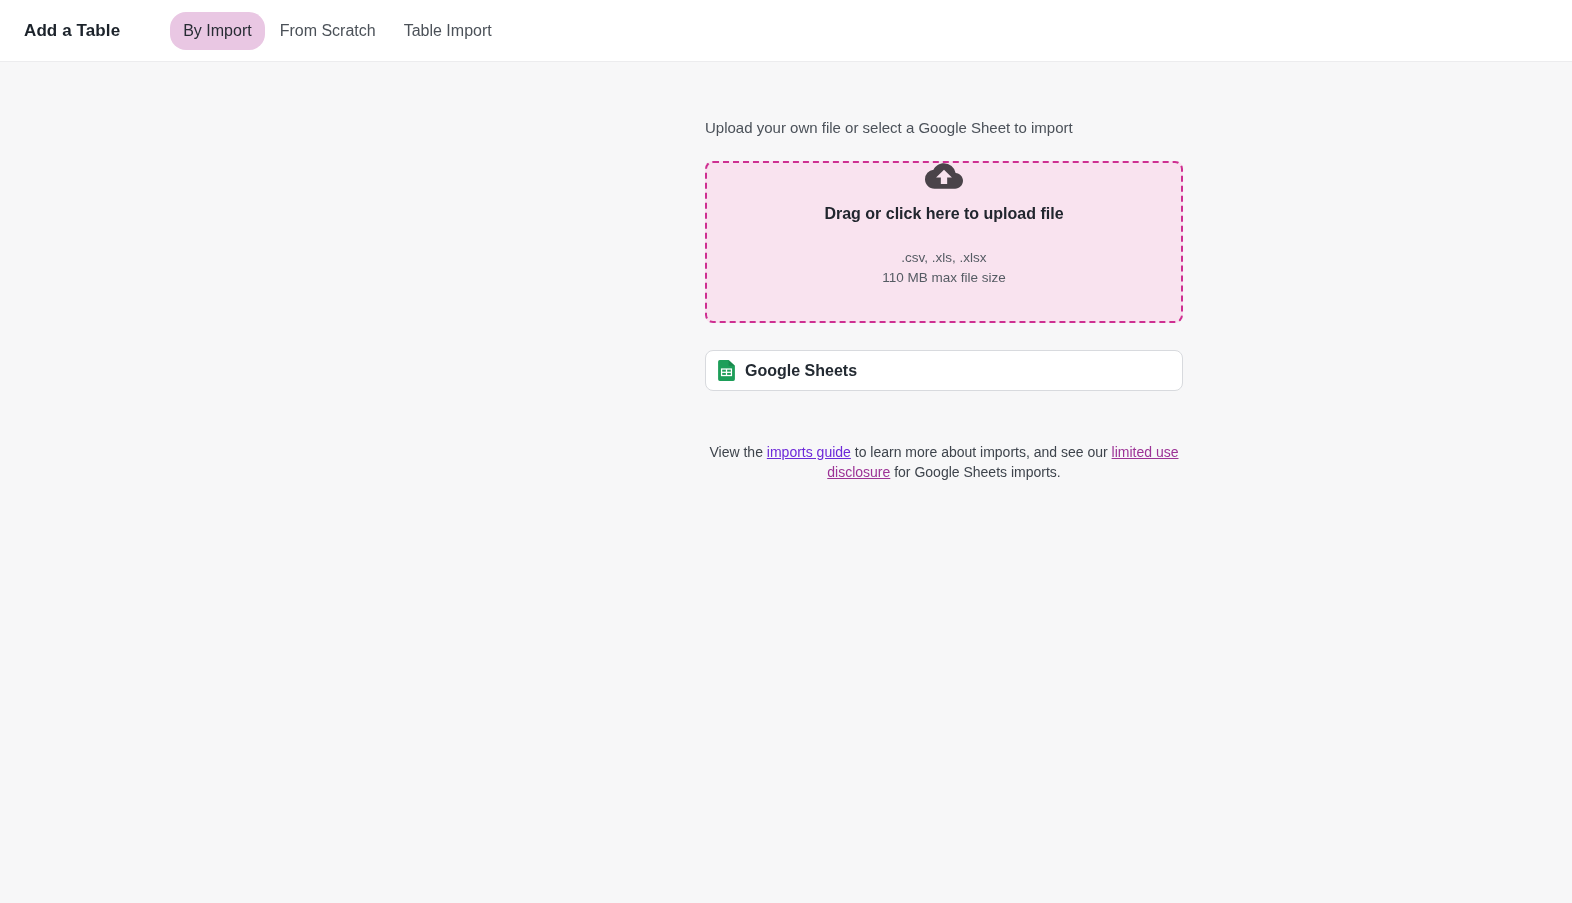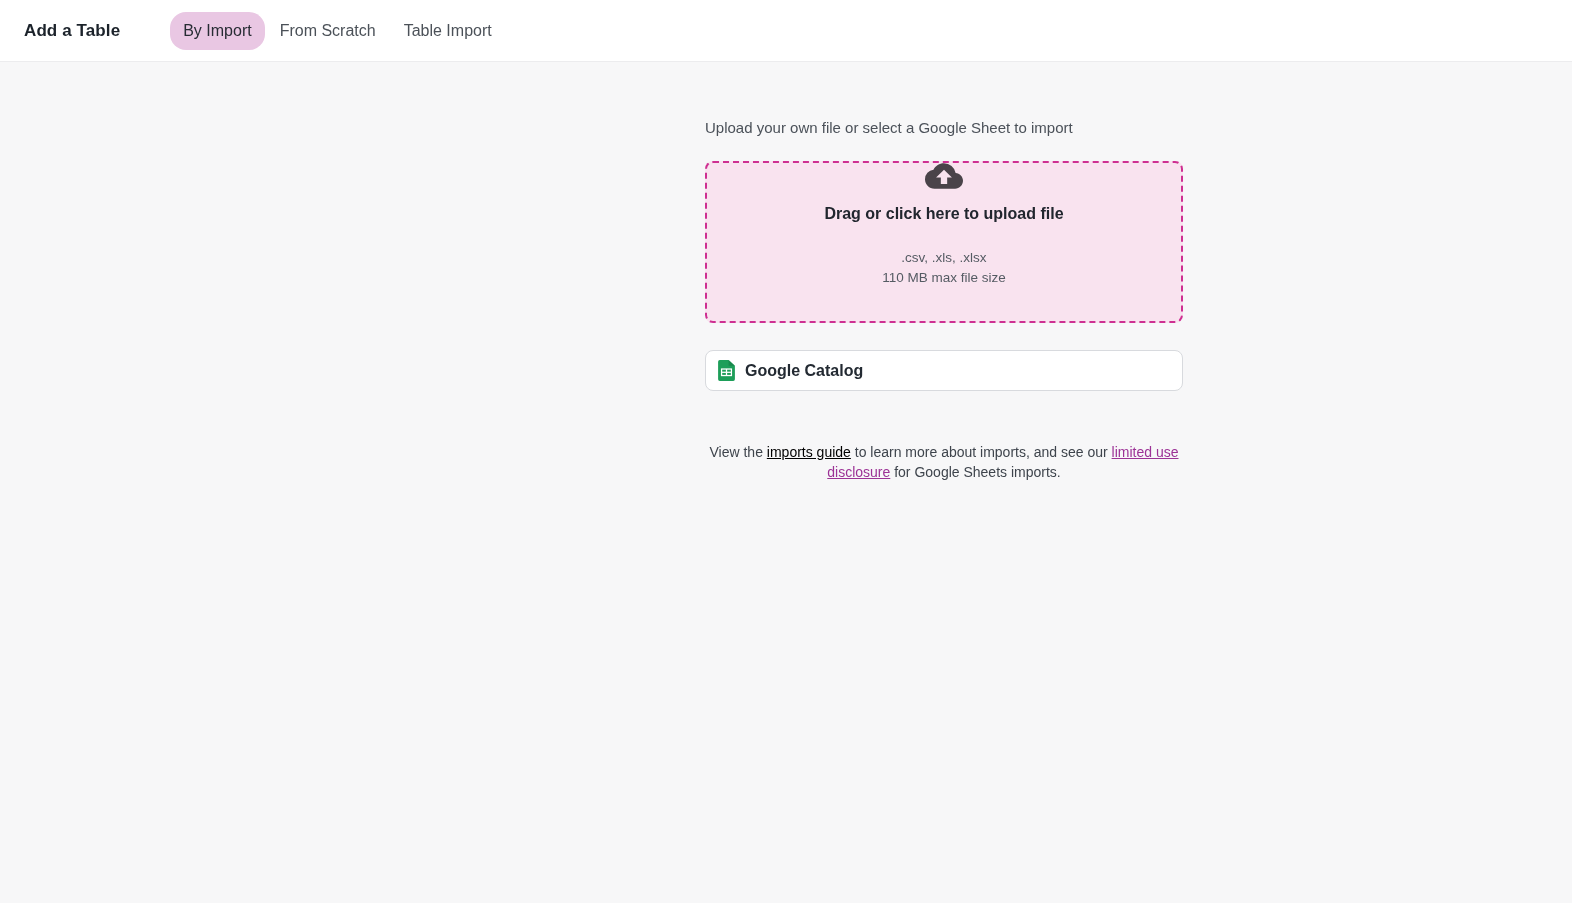--- a/index.html
+++ b/index.html
@@ -135,21 +135,21 @@
   .footer-note {
     margin-top: 51px;
     font-size: 14px;
     line-height: 20px;
     color: #3e444c;
     text-align: center;
     padding: 0 1px;
   }
   .footer-note a { cursor: pointer; }
   .link-plain {
-    color: #000000;
+    color: #6d28d9;
     text-decoration: underline;
   }
   .link-purple {
     color: #9c3296;
     text-decoration: underline;
   }
 </style>
 </head>
 <body>
 
@@ -187,21 +187,21 @@
             <path fill="#1d9e59" d="M1.6 0 H10 L16 5.5 V18.4 A1.6 1.6 0 0 1 14.4 20 H1.6 A1.6 1.6 0 0 1 0 18.4 V1.6 A1.6 1.6 0 0 1 1.6 0 Z"></path>
             <path fill="#15794506" d="M10 0 L16 5.5 H10 Z"></path>
             <path fill="#157945" d="M10 0 L16 5.5 H10 Z" opacity="0.55"></path>
             <g stroke="#ffffff" stroke-width="1.2" fill="none">
               <rect x="3.3" y="8.6" width="9.4" height="6.2"></rect>
               <line x1="8" y1="8.6" x2="8" y2="14.8"></line>
               <line x1="3.3" y1="11.7" x2="12.7" y2="11.7"></line>
             </g>
           </svg>
         </span>
-        <span class="sheets-label">Google Catalog</span>
+        <span class="sheets-label">Google Sheets</span>
       </button>
 
       <p class="footer-note"><span>View the </span><a class="link-plain">imports guide</a><span> to learn more about imports, and see our </span><a class="link-purple">limited use disclosure</a><span> for Google Sheets imports.</span></p>
 
     </div>
   </div>
 
 </div>
 
 </body></html>

